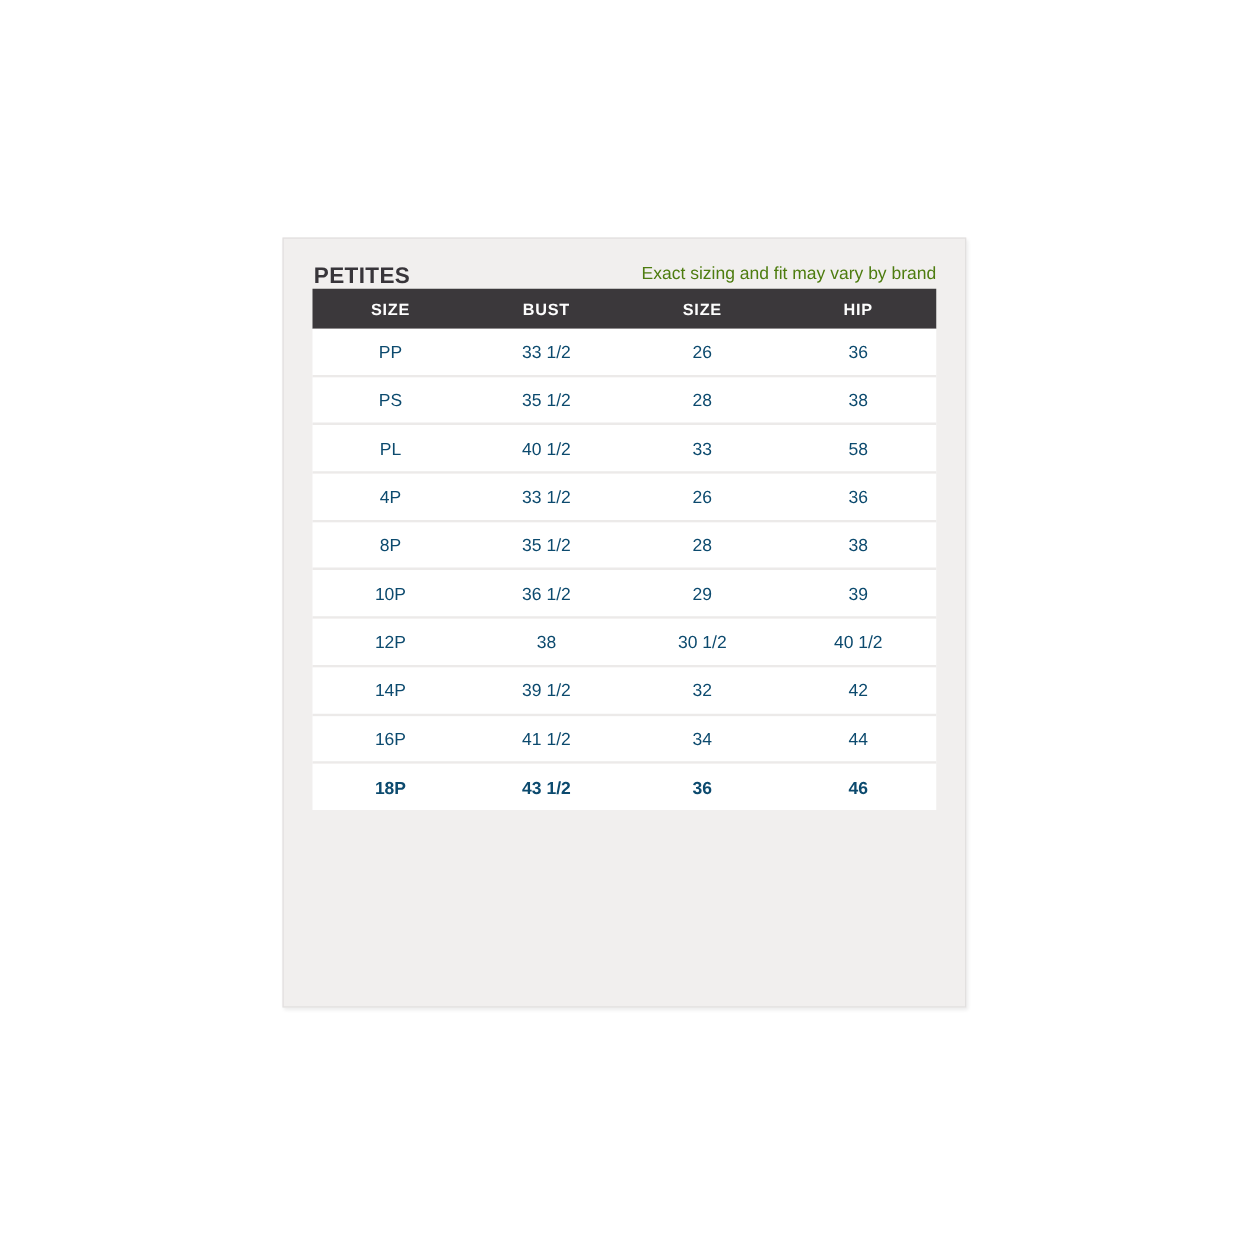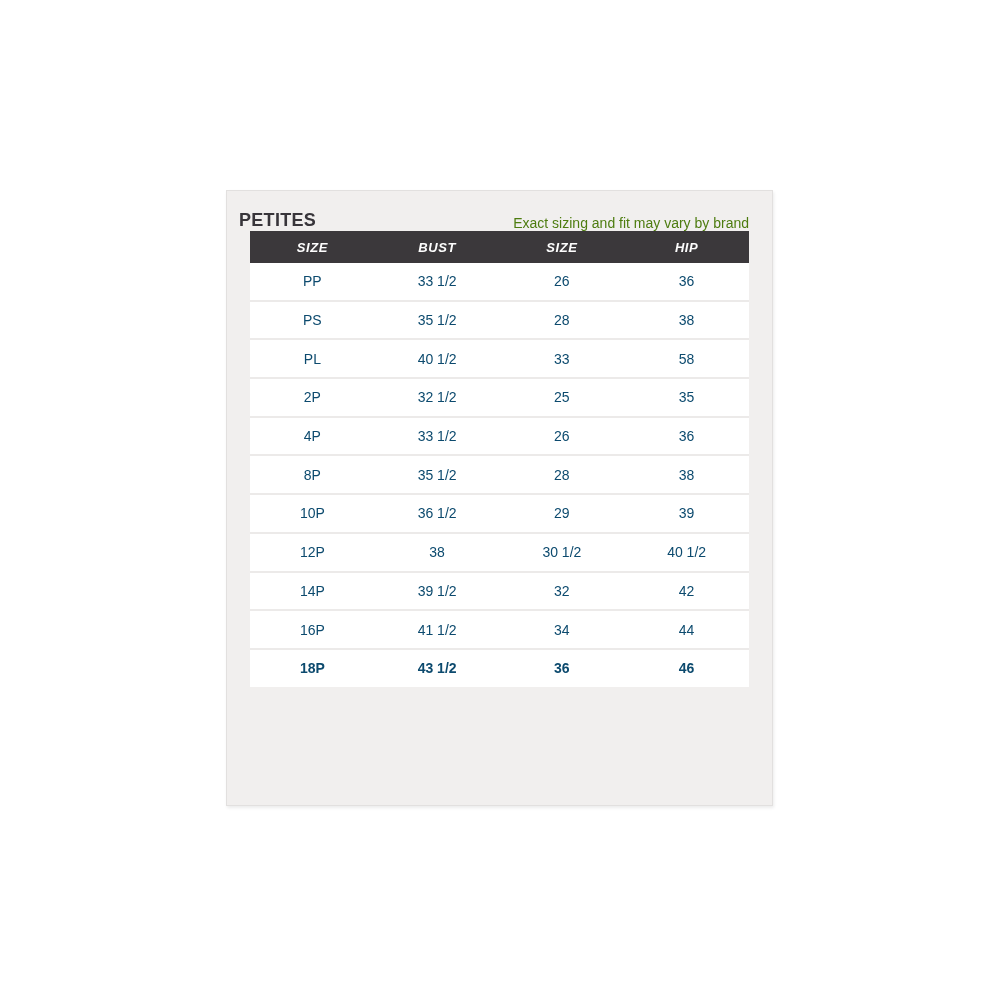--- a/index.html
+++ b/index.html
@@ -17,24 +17,25 @@
     width: 547px;
     height: 616px;
     background: #f1efee;
     border: 1px solid #e2e0df;
     box-shadow: 1px 2px 3px rgba(0,0,0,0.08);
     box-sizing: border-box;
   }
   .card-header {
     display: flex;
     justify-content: space-between;
-    align-items: flex-end;
+    align-items: flex-start;
     padding: 19px 23px 0 12px;
     height: 40px;
     box-sizing: border-box;
+    margin-left: 12px;
   }
   .card-title {
     font-size: 18px;
     font-weight: bold;
     color: #38353a;
     letter-spacing: 0.3px;
   }
   .card-note {
     font-size: 14px;
     color: #4d7c0f;
@@ -48,21 +49,20 @@
     height: 32px;
     align-items: center;
   }
   .table-header-row .col {
     width: 25%;
     text-align: center;
     color: #fdfdfd;
     font-size: 13px;
     font-weight: bold;
     letter-spacing: 0.6px;
-    font-style: italic;
   }
   .table-row {
     display: flex;
     background: #ffffff;
     height: 36.7px;
     align-items: center;
     border-bottom: 2px solid #eceae9;
   }
   .table-row:last-child {
     border-bottom: none;
@@ -103,26 +103,20 @@
           <span class="cell">28</span>
           <span class="cell">38</span>
         </div>
         <div class="table-row">
           <span class="cell">PL</span>
           <span class="cell">40 1/2</span>
           <span class="cell">33</span>
           <span class="cell">58</span>
         </div>
         <div class="table-row">
-          <span class="cell">2P</span>
-          <span class="cell">32 1/2</span>
-          <span class="cell">25</span>
-          <span class="cell">35</span>
-        </div>
-        <div class="table-row">
           <span class="cell">4P</span>
           <span class="cell">33 1/2</span>
           <span class="cell">26</span>
           <span class="cell">36</span>
         </div>
         <div class="table-row">
           <span class="cell">8P</span>
           <span class="cell">35 1/2</span>
           <span class="cell">28</span>
           <span class="cell">38</span>

